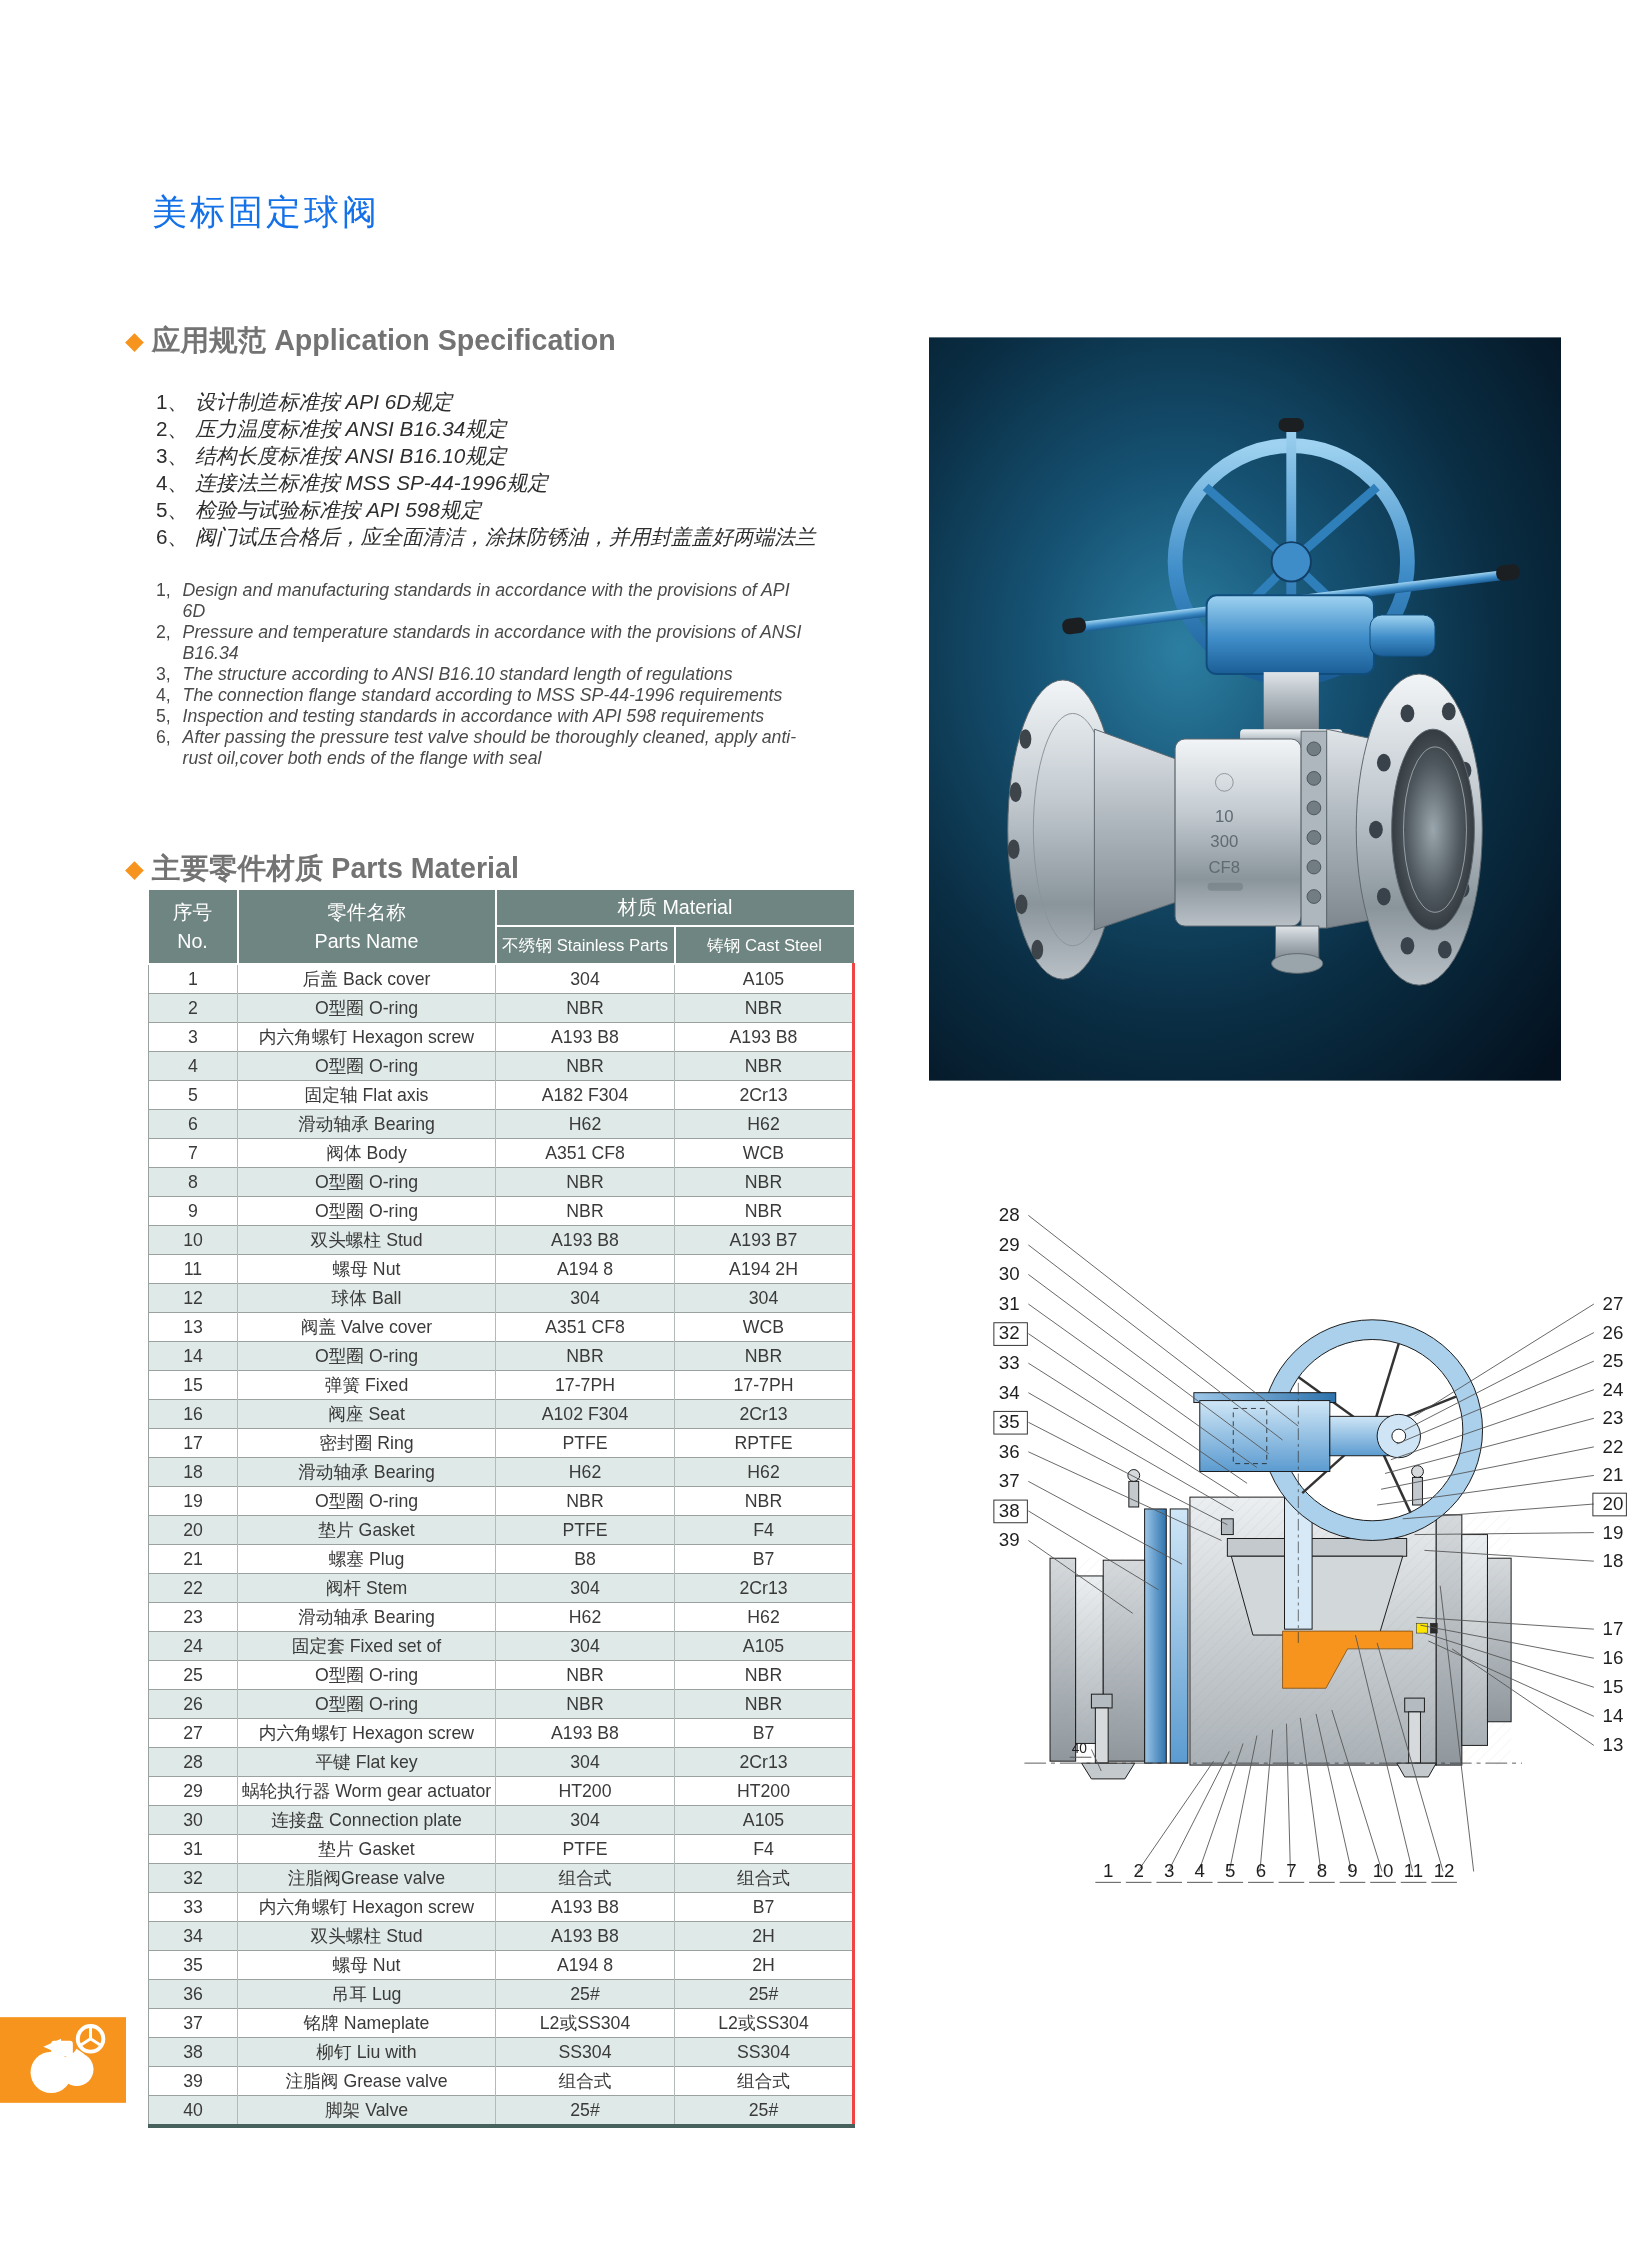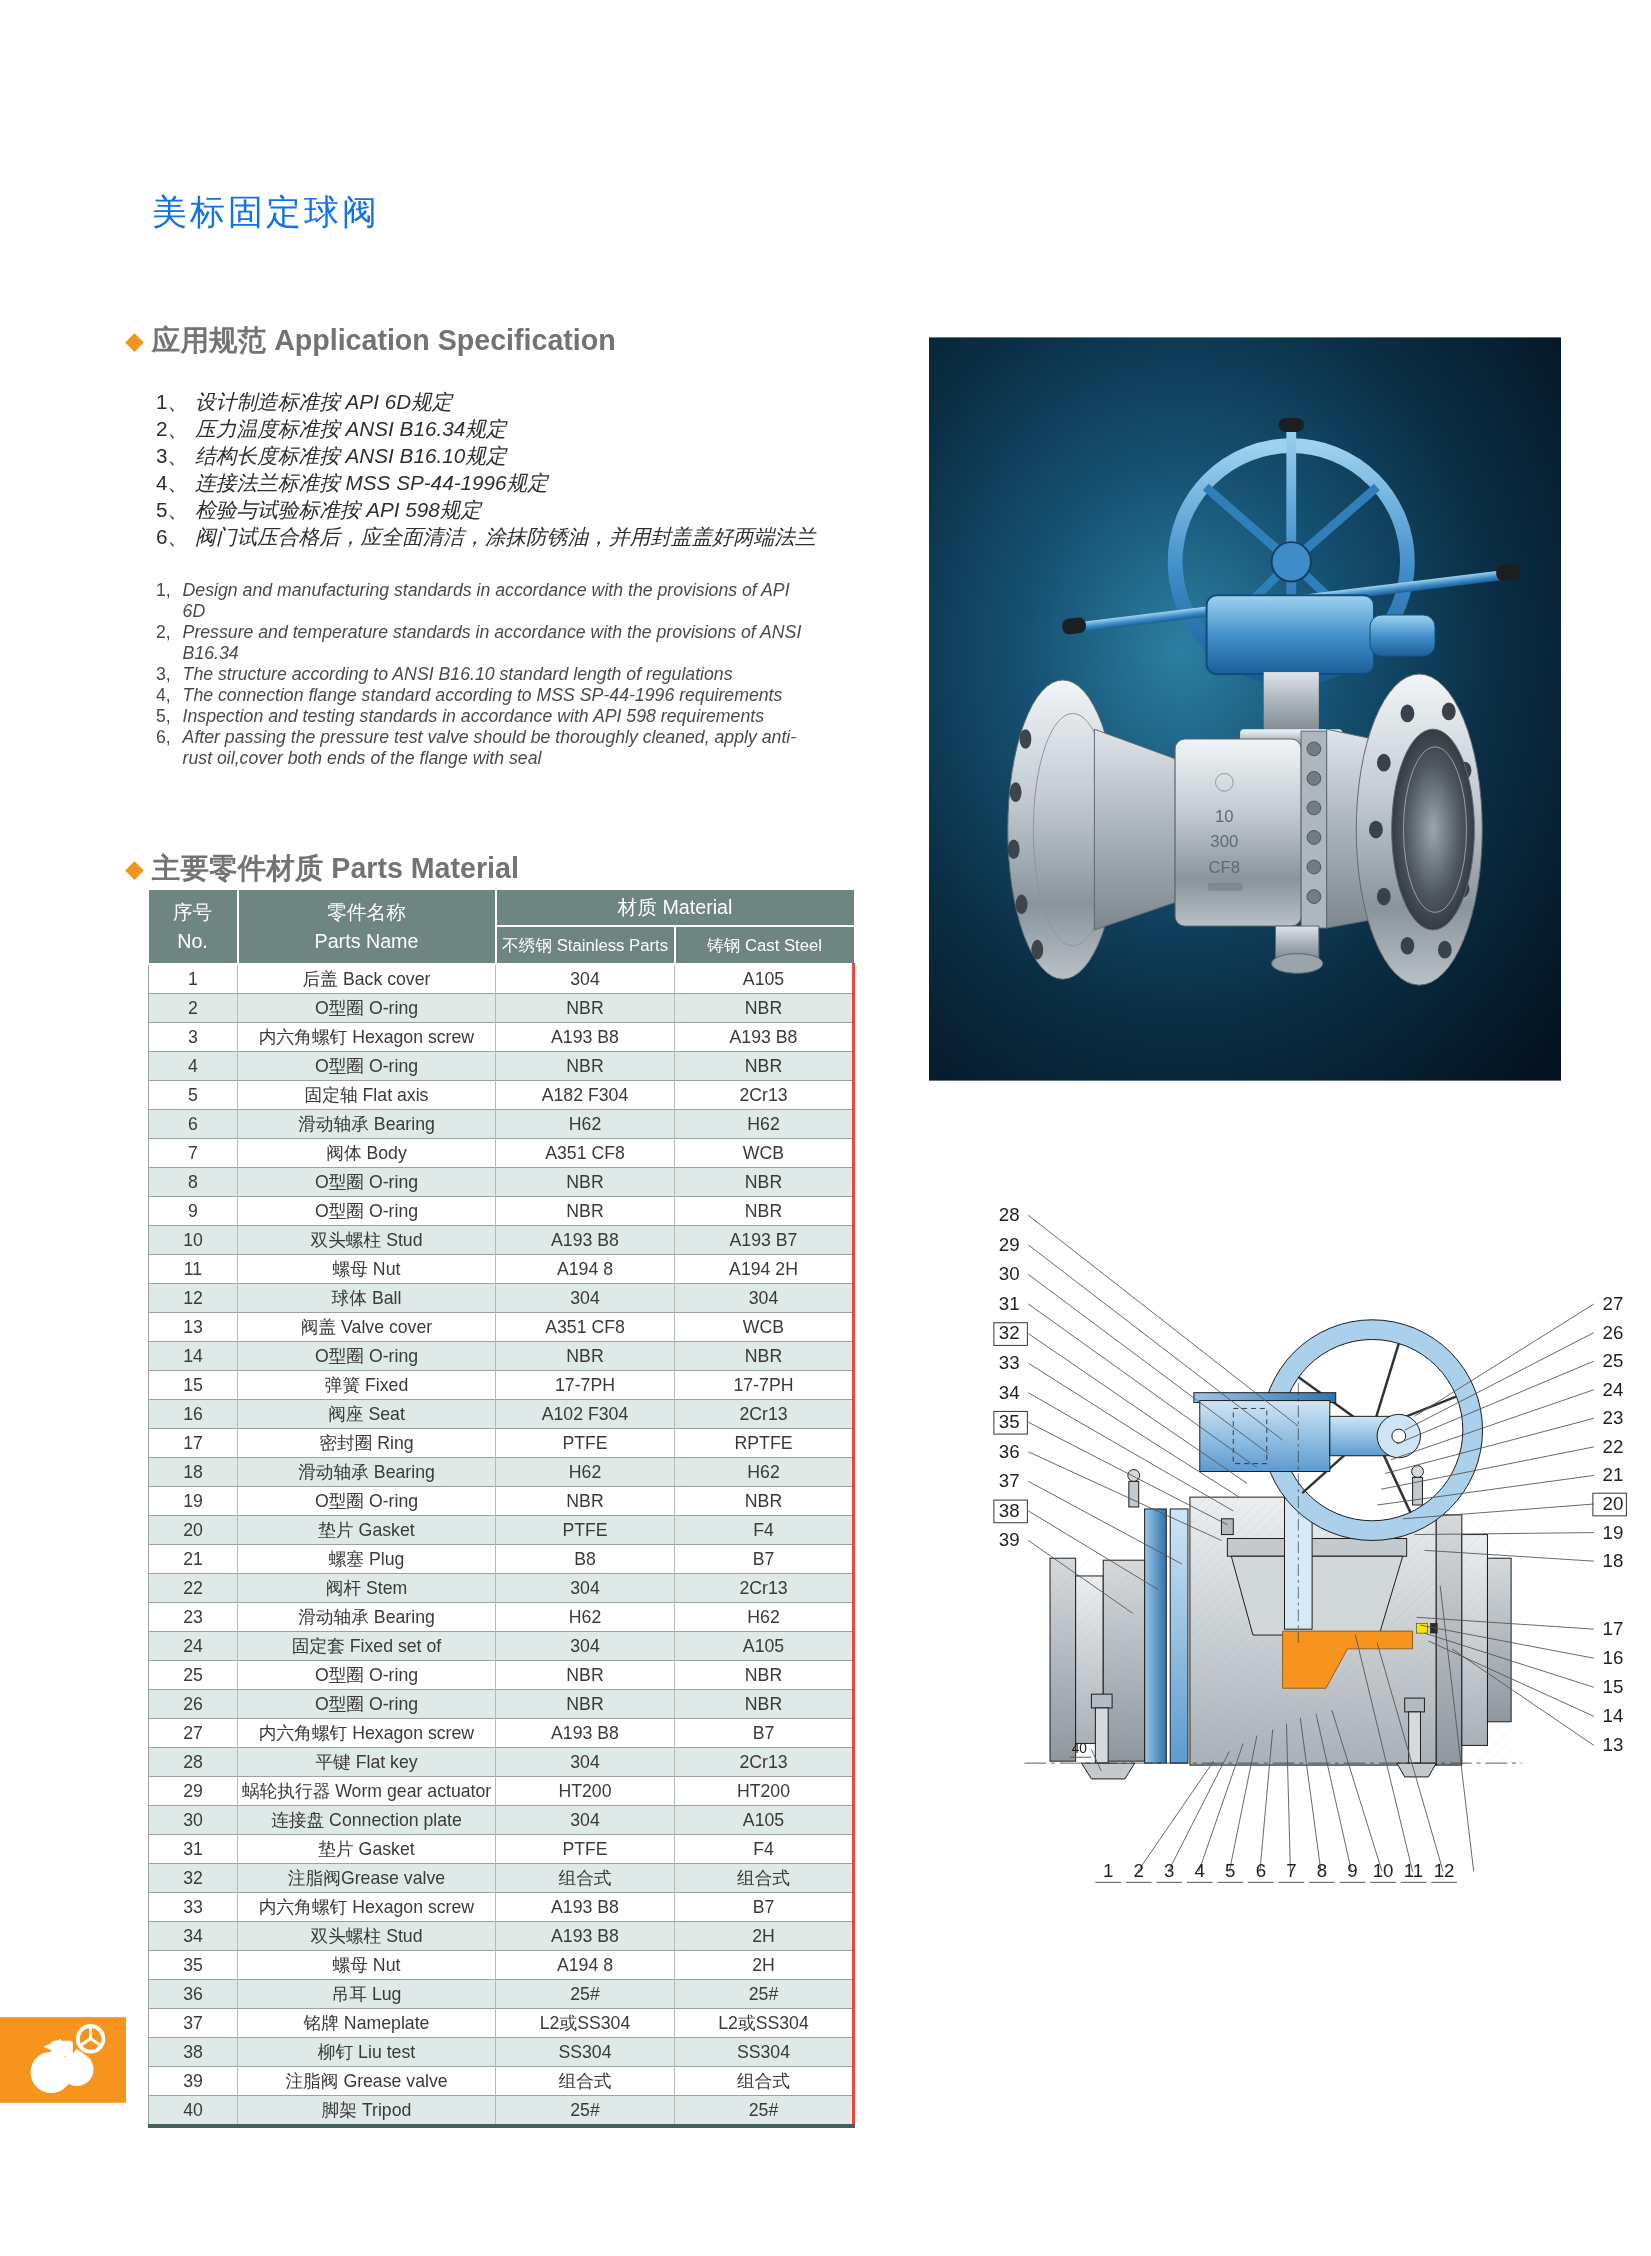--- a/index.html
+++ b/index.html
@@ -366,33 +366,33 @@
             <td>25#</td>
           </tr>
           <tr>
             <td>37</td>
             <td>铭牌 Nameplate</td>
             <td>L2或SS304</td>
             <td>L2或SS304</td>
           </tr>
           <tr>
             <td>38</td>
-            <td>柳钉 Liu test</td>
+            <td>柳钉 Liu with</td>
             <td>SS304</td>
             <td>SS304</td>
           </tr>
           <tr>
             <td>39</td>
             <td>注脂阀 Grease valve</td>
             <td>组合式</td>
             <td>组合式</td>
           </tr>
           <tr>
             <td>40</td>
-            <td>脚架 Tripod</td>
+            <td>脚架 Valve</td>
             <td>25#</td>
             <td>25#</td>
           </tr>
         </tbody>
     </table>
   </div>
 
   <div class="photo-box">
     <svg width="632" height="744" viewBox="0 0 642 755">
       <defs>

